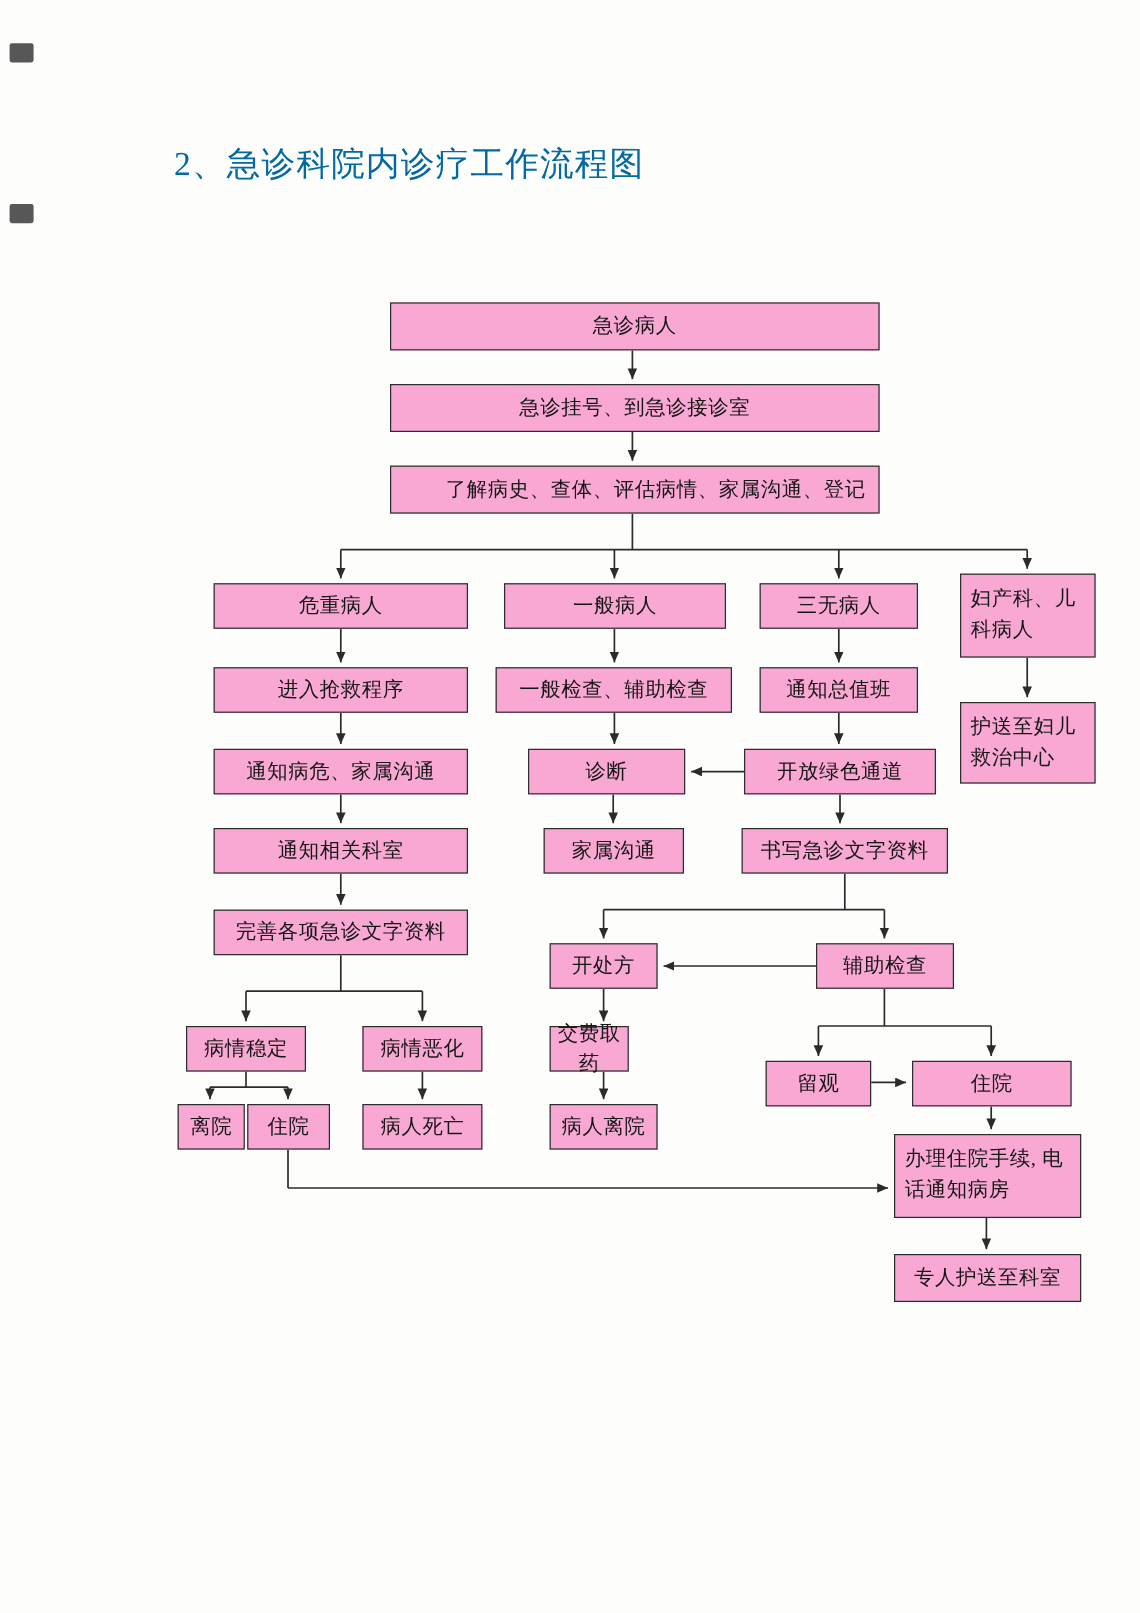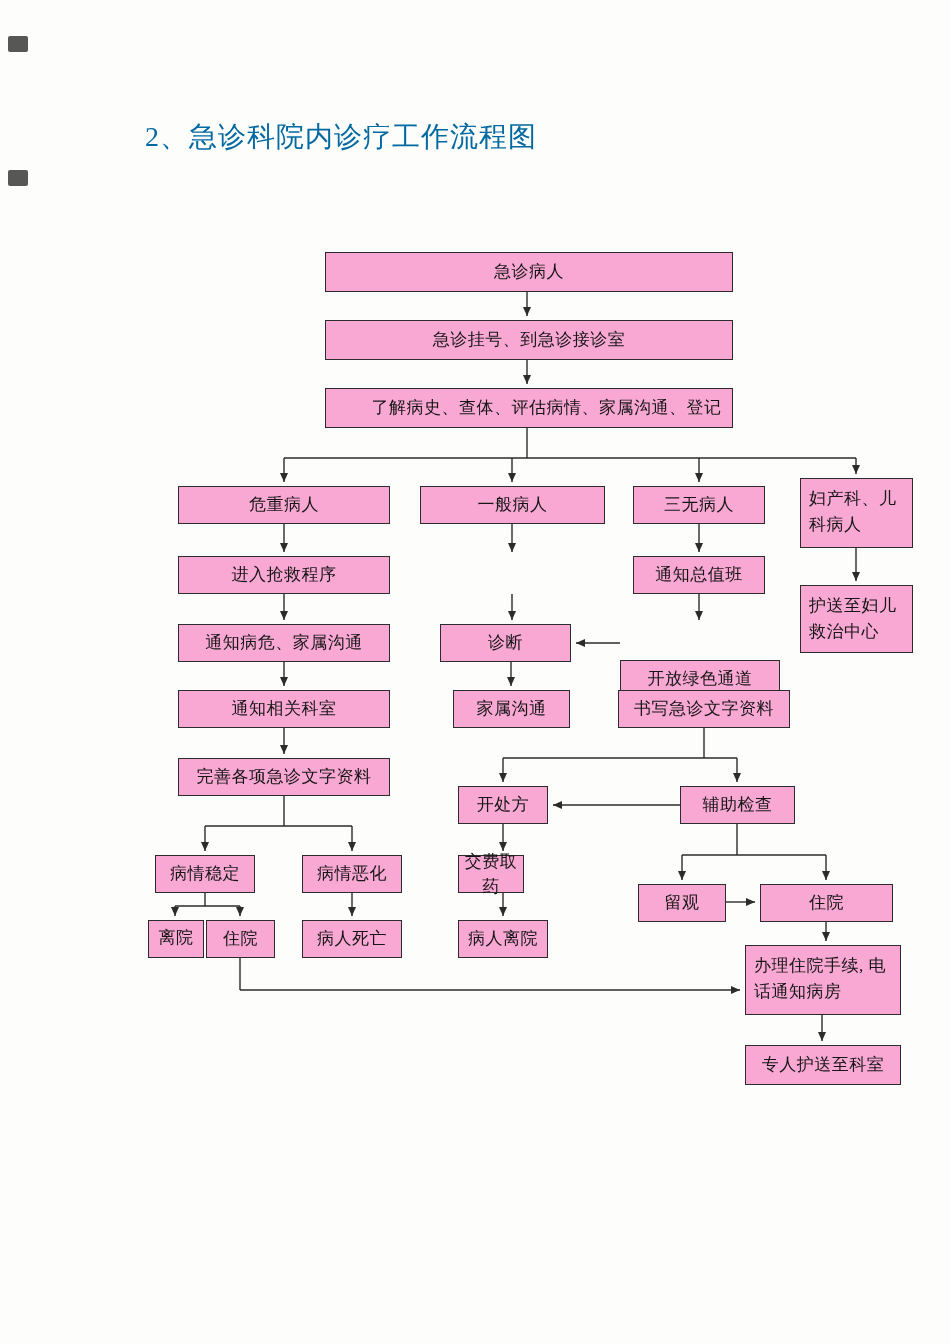--- a/index.html
+++ b/index.html
@@ -128,44 +128,45 @@
   <div class="node" style="left:325px;top:252px;width:408px;height:40px;">急诊病人</div>
   <div class="node" style="left:325px;top:320px;width:408px;height:40px;">急诊挂号、到急诊接诊室</div>
   <div class="node" style="left:325px;top:388px;width:408px;height:40px;padding-left:35px;">了解病史、查体、评估病情、家属沟通、登记</div>
 
   <div class="node" style="left:178px;top:486px;width:212px;height:38px;">危重病人</div>
   <div class="node" style="left:420px;top:486px;width:185px;height:38px;">一般病人</div>
   <div class="node" style="left:633px;top:486px;width:132px;height:38px;">三无病人</div>
   <div class="node multiline" style="left:800px;top:478px;width:113px;height:70px;">妇产科、儿科病人</div>
 
   <div class="node" style="left:178px;top:556px;width:212px;height:38px;">进入抢救程序</div>
+  <div class="node" style="left:413px;top:556px;width:197px;height:38px;">一般检查、辅助检查</div>
   <div class="node" style="left:633px;top:556px;width:132px;height:38px;">通知总值班</div>
   <div class="node multiline" style="left:800px;top:585px;width:113px;height:68px;">护送至妇儿救治中心</div>
 
   <div class="node" style="left:178px;top:624px;width:212px;height:38px;">通知病危、家属沟通</div>
   <div class="node" style="left:440px;top:624px;width:131px;height:38px;">诊断</div>
-  <div class="node" style="left:620px;top:624px;width:160px;height:38px;margin-top:36px;">开放绿色通道</div>
+  <div class="node" style="left:620px;top:624px;width:160px;height:38px;">开放绿色通道</div>
 
   <div class="node" style="left:178px;top:690px;width:212px;height:38px;">通知相关科室</div>
   <div class="node" style="left:453px;top:690px;width:117px;height:38px;">家属沟通</div>
   <div class="node" style="left:618px;top:690px;width:172px;height:38px;">书写急诊文字资料</div>
 
   <div class="node" style="left:178px;top:758px;width:212px;height:38px;">完善各项急诊文字资料</div>
 
   <div class="node" style="left:458px;top:786px;width:90px;height:38px;">开处方</div>
   <div class="node" style="left:680px;top:786px;width:115px;height:38px;">辅助检查</div>
 
   <div class="node" style="left:155px;top:855px;width:100px;height:38px;">病情稳定</div>
   <div class="node" style="left:302px;top:855px;width:100px;height:38px;">病情恶化</div>
   <div class="node" style="left:458px;top:855px;width:66px;height:38px;">交费取药</div>
 
   <div class="node" style="left:638px;top:884px;width:88px;height:38px;">留观</div>
   <div class="node" style="left:760px;top:884px;width:133px;height:38px;">住院</div>
 
-  <div class="node" style="left:148px;top:920px;width:56px;height:38px;font-family:Liberation Mono, monospace;">离院</div>
+  <div class="node" style="left:148px;top:920px;width:56px;height:38px;">离院</div>
   <div class="node" style="left:206px;top:920px;width:69px;height:38px;">住院</div>
   <div class="node" style="left:302px;top:920px;width:100px;height:38px;">病人死亡</div>
   <div class="node" style="left:458px;top:920px;width:90px;height:38px;">病人离院</div>
 
   <div class="node multiline" style="left:745px;top:945px;width:156px;height:70px;">办理住院手续, 电话通知病房</div>
   <div class="node" style="left:745px;top:1045px;width:156px;height:40px;">专人护送至科室</div>
 
 </div>
 
 </body></html>

